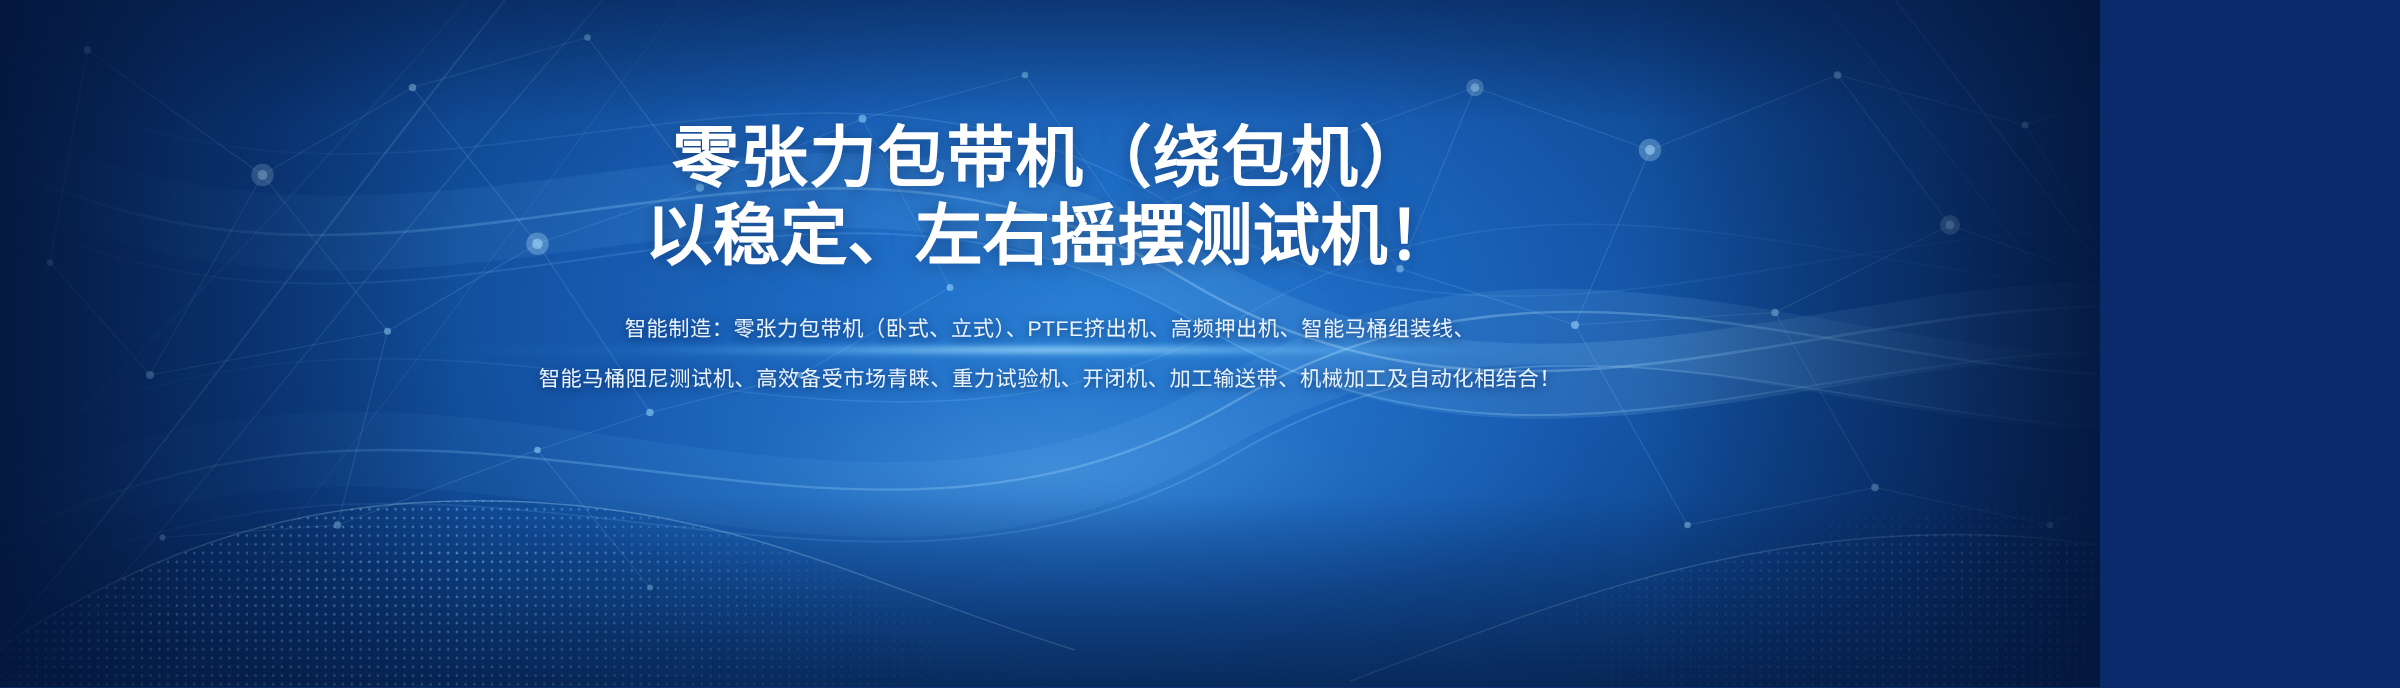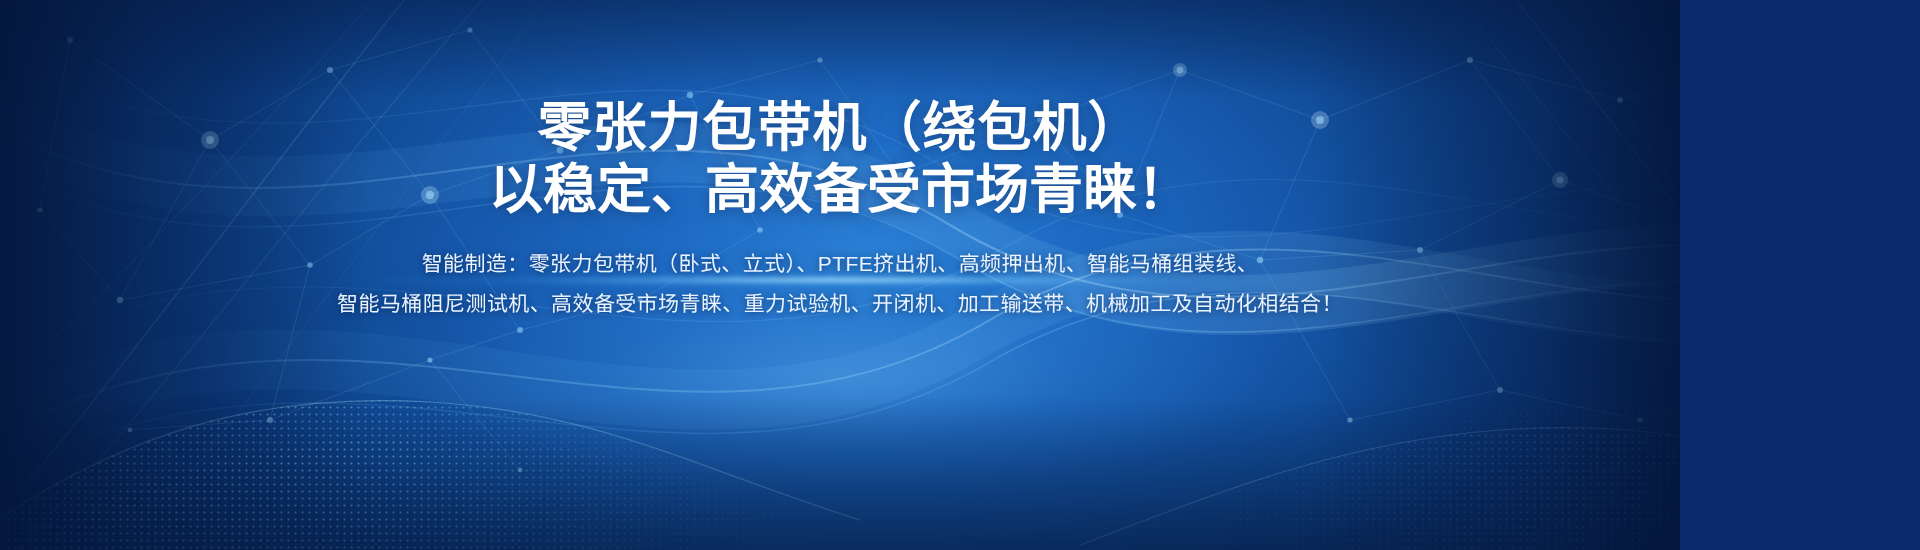--- a/index.html
+++ b/index.html
@@ -74,21 +74,21 @@
     line-height: 62px;
     font-weight: bold;
     letter-spacing: 1px;
     text-shadow: 0 2px 14px rgba(4,30,80,0.55), 0 0 26px rgba(120,200,255,0.25);
     white-space: nowrap;
   }
   .headline .line2 { letter-spacing: 0px; }
   .subhead {
     margin-top: 24px;
     color: #eaf4ff;
-    font-size: 21px;
+    font-size: 17px;
     line-height: 40px;
     font-weight: normal;
     letter-spacing: 0.4px;
     text-shadow: 0 1px 7px rgba(3,24,66,0.65);
     white-space: nowrap;
     text-align: center;
   }
 </style>
 </head>
 <body>
@@ -257,21 +257,21 @@
     </svg>
   </div>
 
   <div class="glow"></div>
   <div class="streak"></div>
   <div class="vignette"></div>
 
   <div class="content">
     <div class="headline">
       <div class="line1">零张力包带机（绕包机）</div>
-      <div class="line2">以稳定、高效备受市场青睐！</div>
+      <div class="line2">以稳定、左右摇摆测试机！</div>
     </div>
     <div class="subhead">
       <div>智能制造：零张力包带机（卧式、立式）、PTFE挤出机、高频押出机、智能马桶组装线、</div>
       <div>智能马桶阻尼测试机、高效备受市场青睐、重力试验机、开闭机、加工输送带、机械加工及自动化相结合！</div>
     </div>
   </div>
 
 </div>
 
 </body></html>

